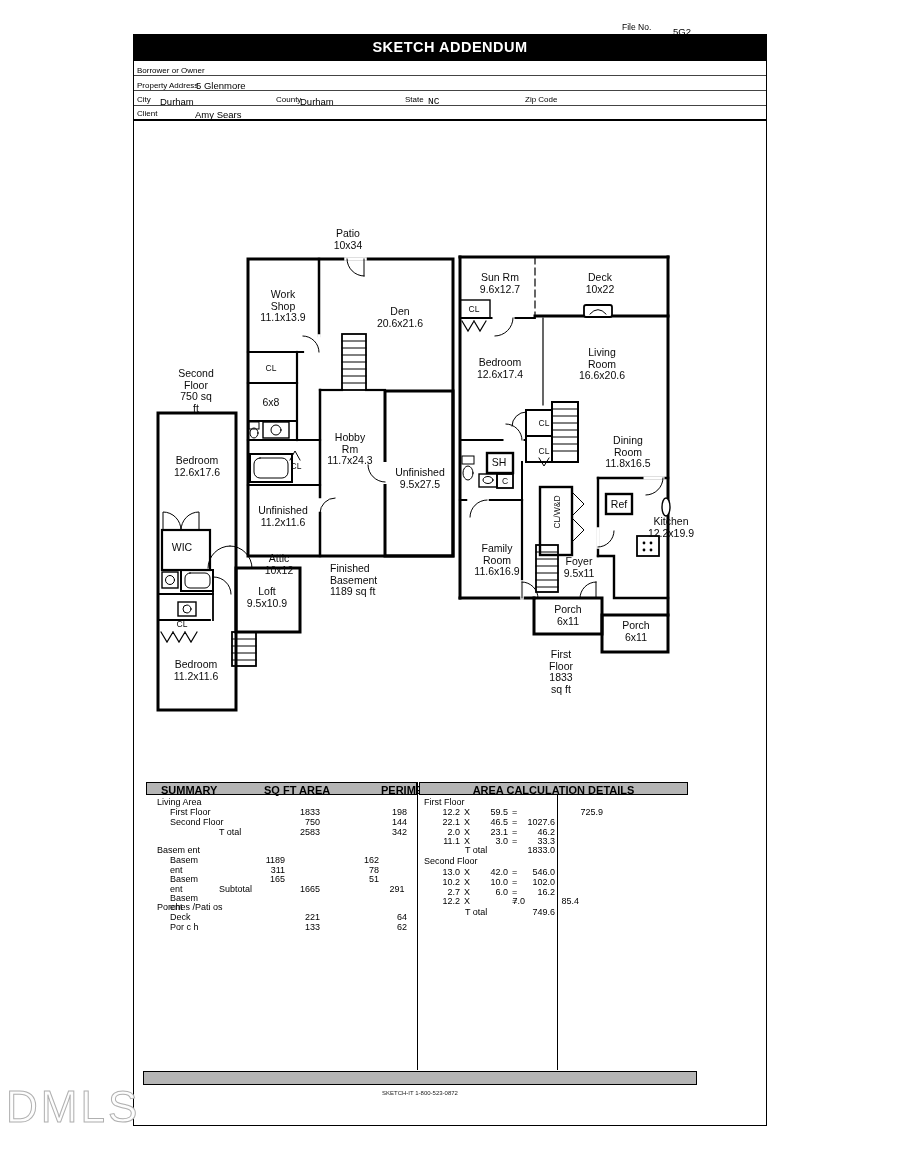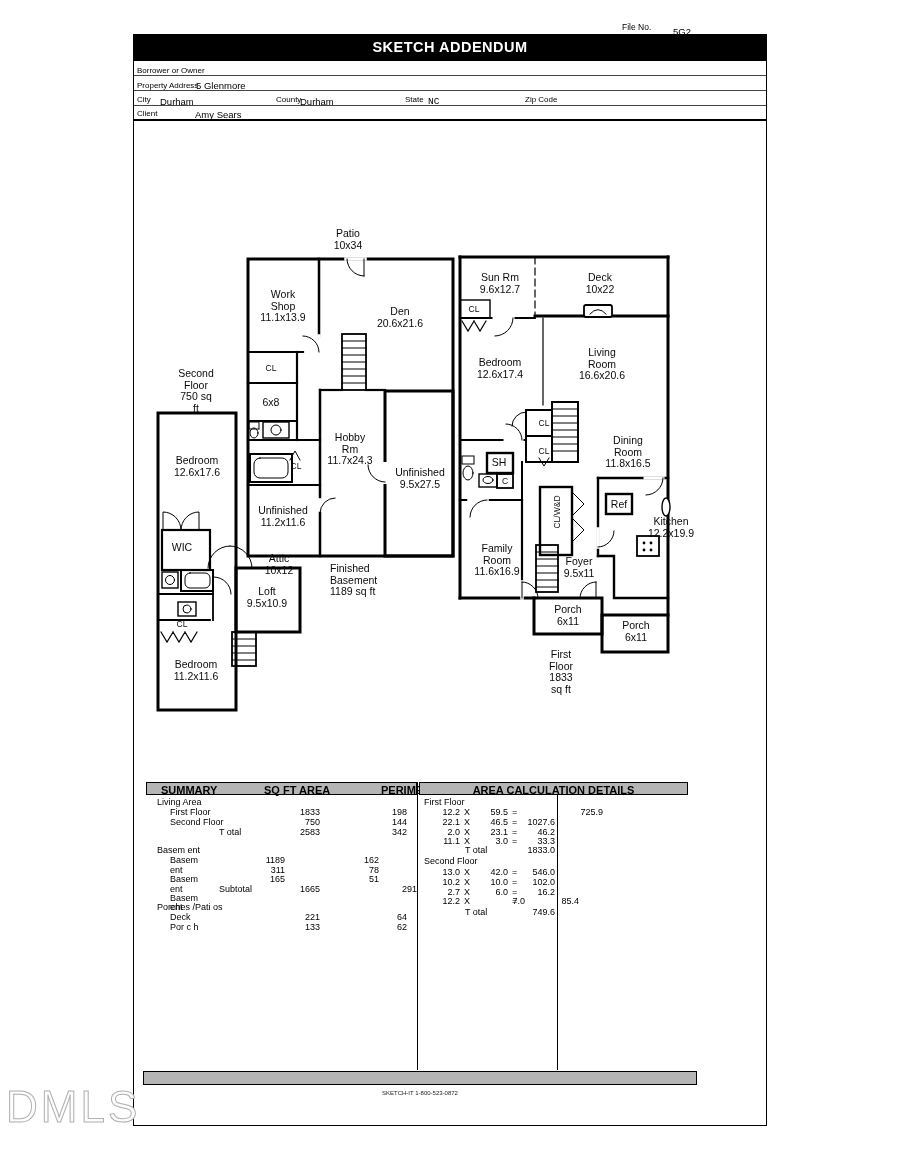--- a/index.html
+++ b/index.html
@@ -329,21 +329,21 @@
       </div>
       <div class="trow" style="top: 874px;">
         <span style="left: 170px;">Basem</span>
         <span style="left: 225px; width: 60px; text-align: right;">165</span>
         <span style="left: 319px; width: 60px; text-align: right;">51</span>
       </div>
       <div class="trow" style="top: 884px;">
         <span style="left: 170px;">ent</span>
         <span style="left: 219px;">Subtotal</span>
         <span style="left: 260px; width: 60px; text-align: right;">1665</span>
-        <span style="left: 357px; width: 60px; text-align: right;">291</span>
+        <span style="left: 367px; width: 60px; text-align: center;">291</span>
       </div>
       <div class="trow" style="top: 893px;">
         <span style="left: 170px;">Basem</span>
       </div>
       <div class="trow" style="top: 902px;">
         <span style="left: 170px;">ent</span>
       </div>
       <div class="trow" style="top: 902px;">
         <span style="left: 157px;">Porches /Pati os</span>
       </div>

